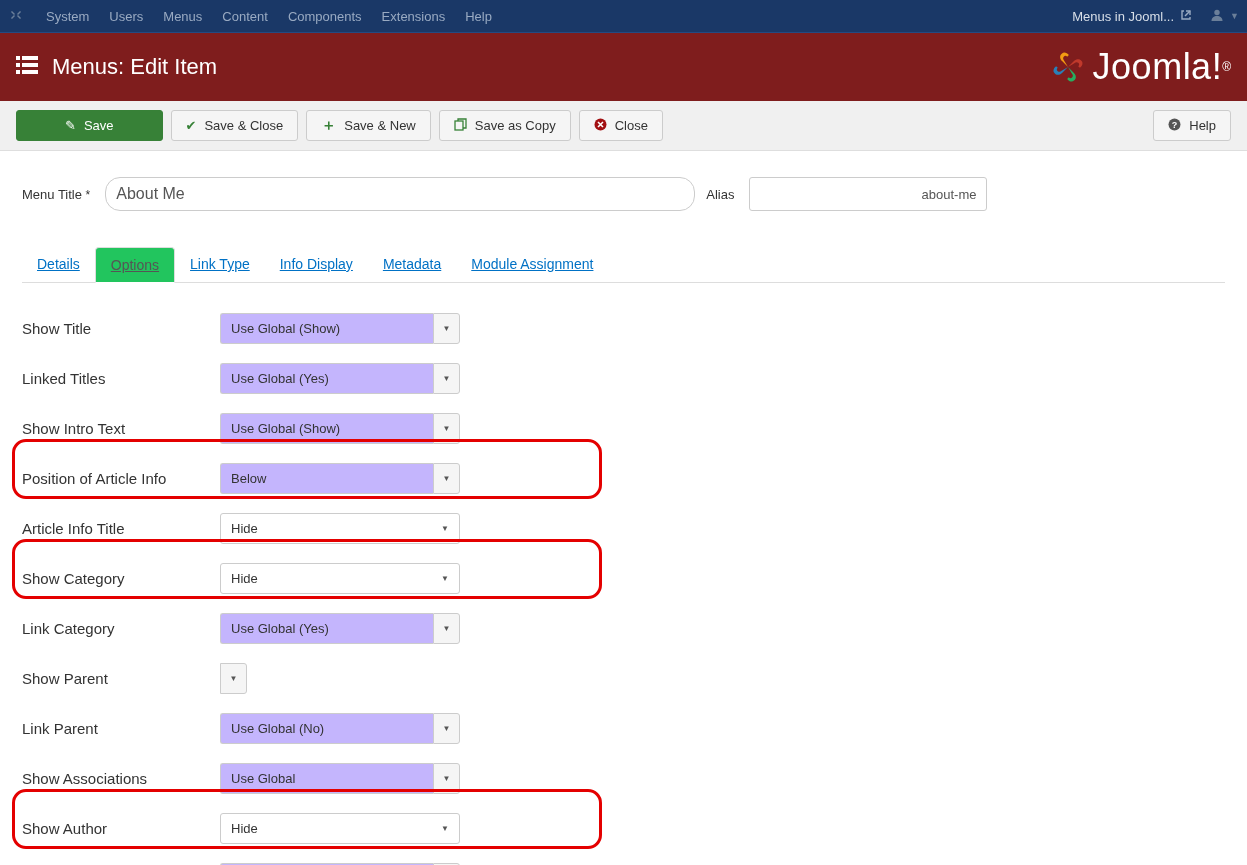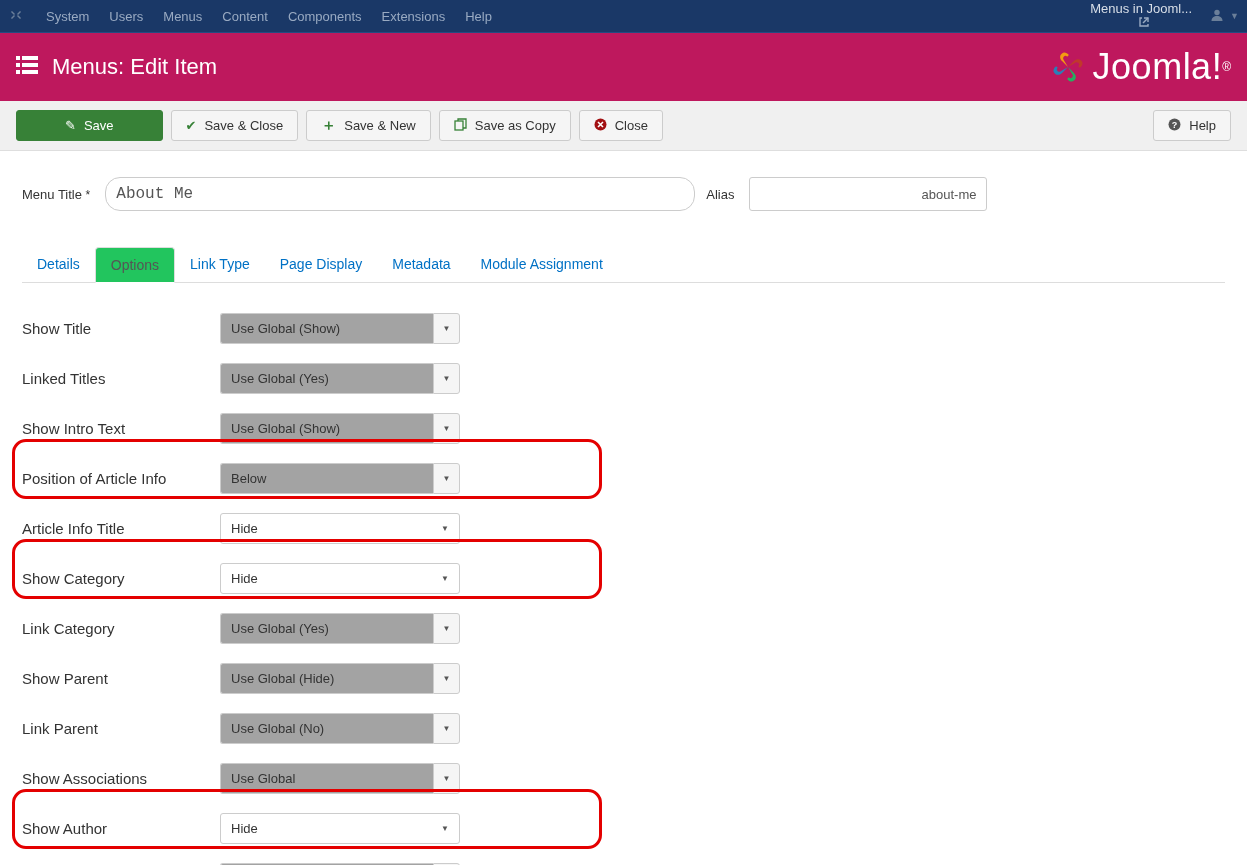--- a/index.html
+++ b/index.html
@@ -2,26 +2,26 @@
 <html><head>
   <meta charset="utf-8">
   <style>
     * { box-sizing: border-box; margin: 0; padding: 0; }
     body { font-family: -apple-system, BlinkMacSystemFont, "Segoe UI", Helvetica, Arial, sans-serif; font-size: 13px; color: #333; background: #fff; }
     
     .topnav { background: #1a3867; height: 31px; display: flex; align-items: center; padding: 16px 8px; }
     .topnav-icon { color: #6b7f99; margin-right: 12px; }
     .topnav-link { color: #99aac2; padding: 0 10px; line-height: 31px; font-size: 13px; text-decoration: none; }
     .topnav-spacer { flex: 1; }
-    .topnav-right { color: #d8dfe8; font-size:13px; display: flex; align-items: center; flex-direction: column; }
+    .topnav-right { color: #d8dfe8; font-size:13px; display: flex; align-items: center; }
     .topnav-right .ext-icn { margin-left:6px; color:#99aac2;}
     .topnav-user { color: #6b7f99; margin: 0 6px 0 18px; font-size:15px; }
     .topnav-caret { color:#6b7f99; font-size:9px;}
     
-    .header { background: #be185d; border-top: 1px solid #234a82; padding: 13px 16px; display: flex; align-items: center; }
+    .header { background: #7f1d1d; border-top: 1px solid #234a82; padding: 13px 16px; display: flex; align-items: center; }
     .header .list-icn { color: #fff; margin-right: 14px; font-size: 22px; }
     .header-title { color: #fff; font-size: 22px; font-weight: 400; }
     .header-spacer { flex:1; }
     .joomla-logo { display:flex; align-items:center; }
     .joomla-logo svg { width:34px; height:34px; margin-right:8px; }
     .joomla-logo-text { color:#fff; font-size:36px; font-weight:300; letter-spacing:0.5px; }
     .joomla-logo-reg { color:#fff; font-size:12px; vertical-align:super; }
     
     .toolbar { background: #f0f0f0; border-bottom: 1px solid #dedede; padding: 9px 16px; display:flex; gap:8px; }
     .btn { display:inline-flex; align-items:center; background:#f5f5f5; border:1px solid #ccc; border-radius:3px; height:31px; padding:0 14px; font-size:13px; color:#333; cursor:pointer; }
@@ -31,33 +31,33 @@
     .btn .plus { color:#378137; font-weight:bold; font-size:15px; }
     .btn .copy { color:#378137; }
     .btn .x { color:#a21012; font-size:13px; }
     .btn .q { color:#555; }
     .toolbar-spacer { flex:1; }
     
     .form-area { padding: 26px 22px 12px; }
     .title-row { display:flex; align-items:center; gap:11px; }
     .title-row label { font-size:13px; color:#333; margin-right:4px; }
     .star { font-size:12px; }
-    .input-title { width:590px; height:34px; border:1px solid #ccc; border-radius:15px; padding:0 10px; font-size:16px; color:#555;font-family:Liberation Mono, monospace; }
+    .input-title { width:590px; height:34px; border:1px solid #ccc; border-radius:15px; padding:0 10px; font-size:16px; color:#555; }
     .alias-label { }
     .input-alias { width:238px; height:34px; border:1px solid #ccc; border-radius:3px; padding:0 10px; font-size:13px; color:#555;text-align:right; }
     
     .tabs { display:flex; border-bottom:1px solid #ddd; margin:24px 22px 0; }
-    .tab { padding:9px 15px; font-size:14px; color:#0071c5; cursor:pointer; }
+    .tab { padding:9px 15px; font-size:14px; color:#0071c5; cursor:pointer;text-decoration:underline; }
     .tab.active { color:#555; border:1px solid #ddd; border-bottom-color:#fff; border-radius:4px 4px 0 0; background:#22c55e; margin-bottom:-1px; }
     
     .options { padding:20px 22px; }
     .opt-row { display:flex; align-items:center; min-height:50px; position:relative; }
     .opt-label { width:198px; font-size:15px; color:#333; }
     .select-wrap { display:flex; width:240px; height:31px; }
-    .select-main { flex:1; border:1px solid #ccc; border-right:none; border-radius:3px 0 0 3px; padding:0 10px; display:flex; align-items:center; font-size:13px; background:#a3a3a3; }
+    .select-main { flex:1; border:1px solid #ccc; border-right:none; border-radius:3px 0 0 3px; padding:0 10px; display:flex; align-items:center; font-size:13px; background:#c4b5fd; }
     .select-caret { width:27px; border:1px solid #ccc; border-radius:0 3px 3px 0; background:#f5f5f5; display:flex; align-items:center; justify-content:center; color:#555; font-size:8px; }
     .select-plain { width:240px; height:31px; border:1px solid #ccc; border-radius:3px; padding:0 10px; display:flex; align-items:center; justify-content:space-between; font-size:13px; background:#fff; }
     .select-plain .car { color:#555; font-size:8px; }
     
     .highlight-box { position:absolute; left:-10px; height:60px; border:3px solid #e40000; border-radius:14px; pointer-events:none; }
     .hb1 { top:-14px; width:590px; }
   </style>
 </head>
 <body>
 
@@ -163,21 +163,21 @@
     <input class="input-title" value="About Me" style="">
     <label class="alias-label">Alias</label>
     <input class="input-alias" value="about-me" style="">
   </div>
 </div>
 
 <div class="tabs" id="tabs-container">
     <div class="tab">Details</div>
     <div class="tab active">Options</div>
     <div class="tab">Link Type</div>
-    <div class="tab">Page Display</div>
+    <div class="tab">Info Display</div>
     <div class="tab">Metadata</div>
     <div class="tab">Module Assignment</div>
   </div>
 
 <div class="options" id="options-container">
     <div class="opt-row">
       <div class="opt-label">Show Title</div>
       <div class="select-wrap">
         <div class="select-main">Use Global (Show)</div>
         <div class="select-caret">▼</div>
@@ -223,21 +223,20 @@
     <div class="opt-row">
       <div class="opt-label">Link Category</div>
       <div class="select-wrap">
         <div class="select-main">Use Global (Yes)</div>
         <div class="select-caret">▼</div>
       </div>
     </div>
     <div class="opt-row">
       <div class="opt-label">Show Parent</div>
       <div class="select-wrap">
-        <div class="select-main">Use Global (Hide)</div>
         <div class="select-caret">▼</div>
       </div>
     </div>
     <div class="opt-row">
       <div class="opt-label">Link Parent</div>
       <div class="select-wrap">
         <div class="select-main">Use Global (No)</div>
         <div class="select-caret">▼</div>
       </div>
     </div>

